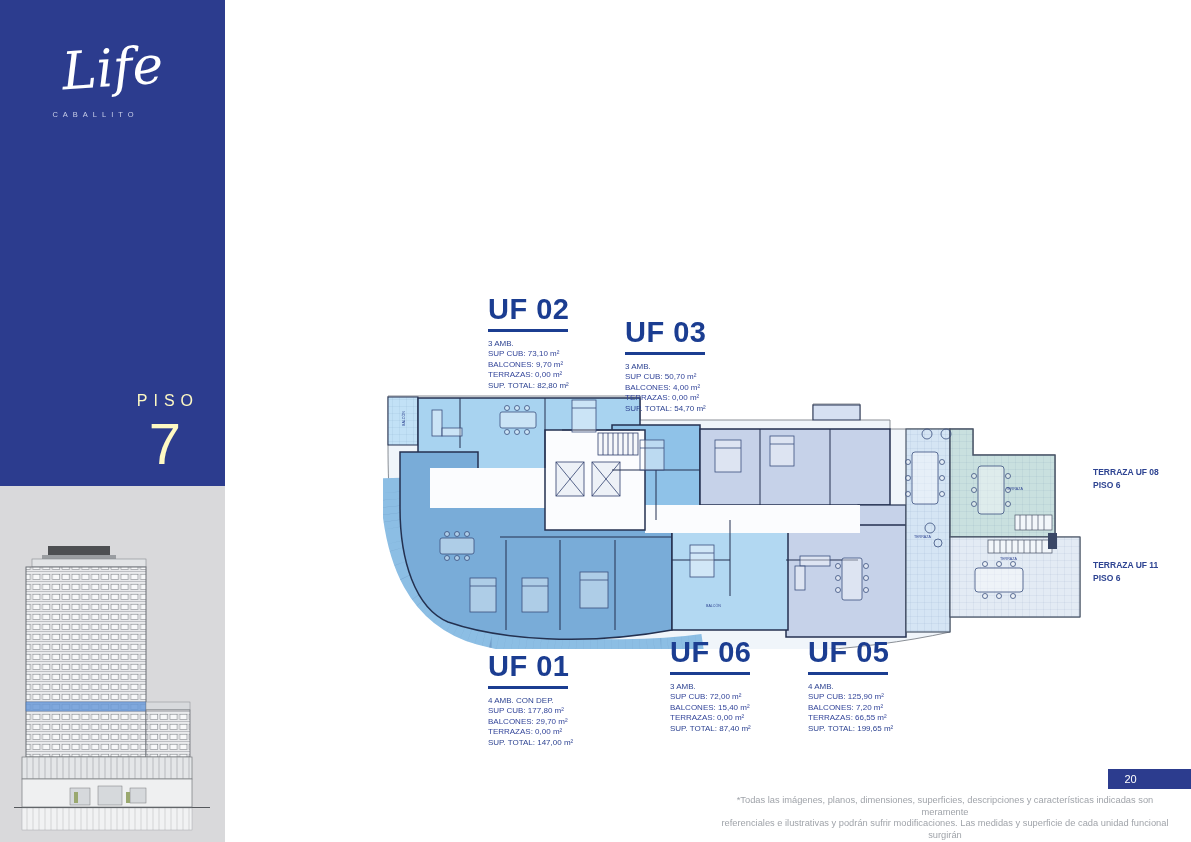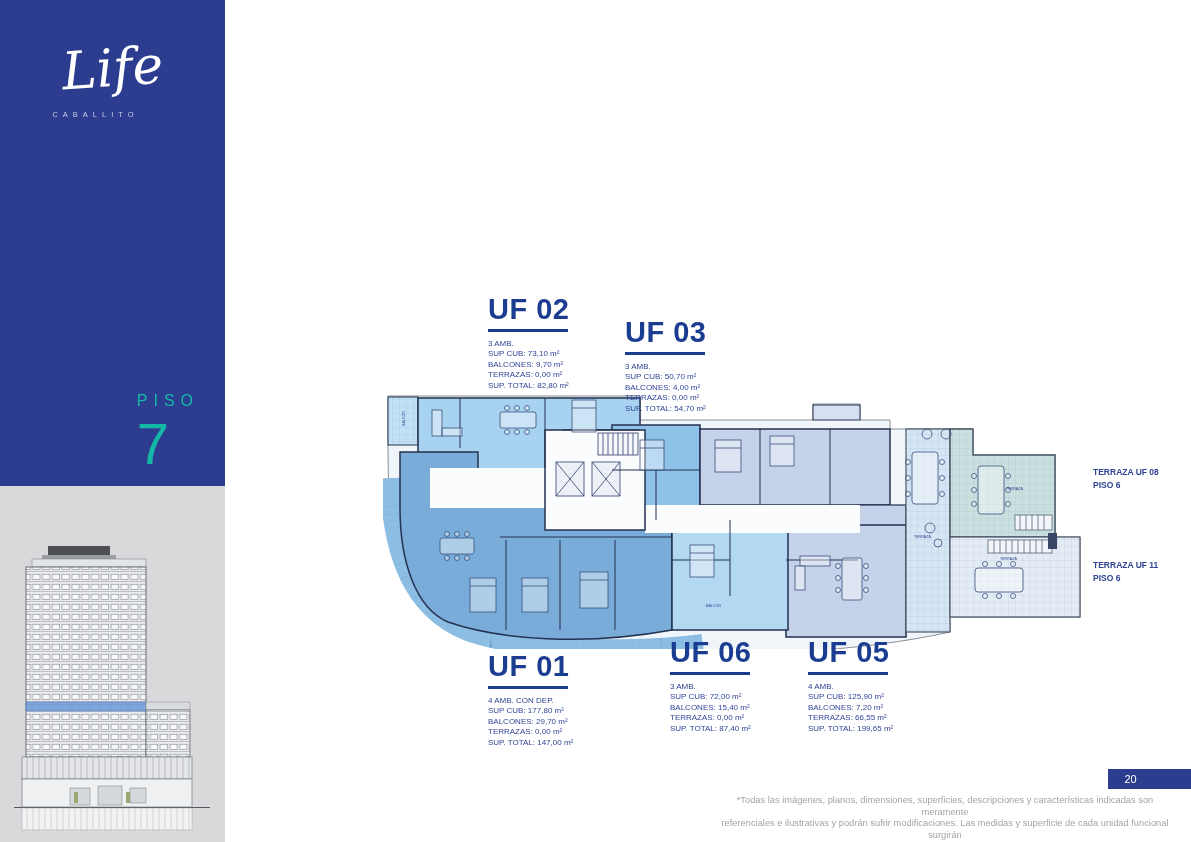--- a/index.html
+++ b/index.html
@@ -15,21 +15,21 @@
   }
   .logo-script {
     position:absolute; left:0; top:38px; width:225px; text-align:center;
     font-family:"DejaVu Serif", serif; font-style:italic; font-weight:400;
     font-size:52px; color:#ffffff; transform:rotate(-4deg);
   }
   .logo-sub {
     position:absolute; left:0; top:110px; width:191px; text-align:center;
     font-size:7.5px; letter-spacing:5px; color:#C9CFE8;
   }
-  .piso-block { position:absolute; top:392px; right:32px; text-align:left; color:#14b8a6; }
+  .piso-block { position:absolute; top:392px; right:32px; text-align:center; color:#fef9c3; }
   .piso-label { font-size:16px; letter-spacing:6px; margin-right:-6px; }
   .piso-number { font-size:58px; font-weight:300; line-height:1.05; margin-top:4px; }
   .sidebar-gray {
     position:absolute; left:0; top:486px; width:225px; height:356px;
     background:#D9D9DB;
   }
   
   .unit-card { position:absolute; color:#1B3D91; }
   .unit-title { font-size:29px; font-weight:bold; letter-spacing:0.5px; color:#1B3D91; }
   .unit-underline { height:2.5px; background:#1B3D91; margin-top:3px; }

